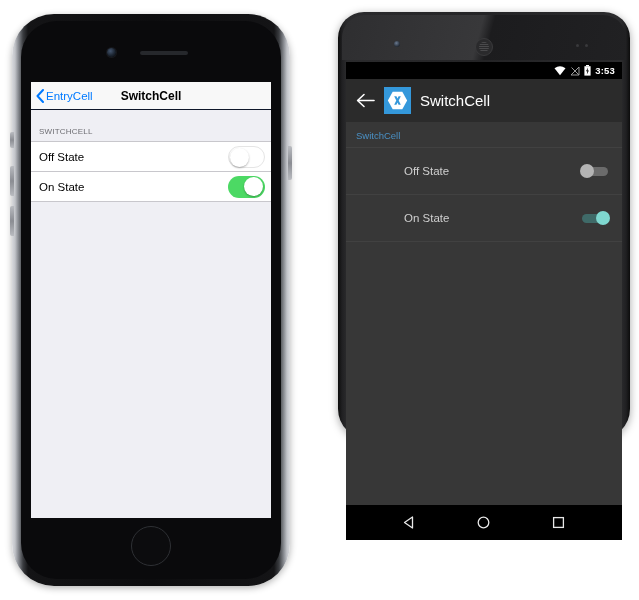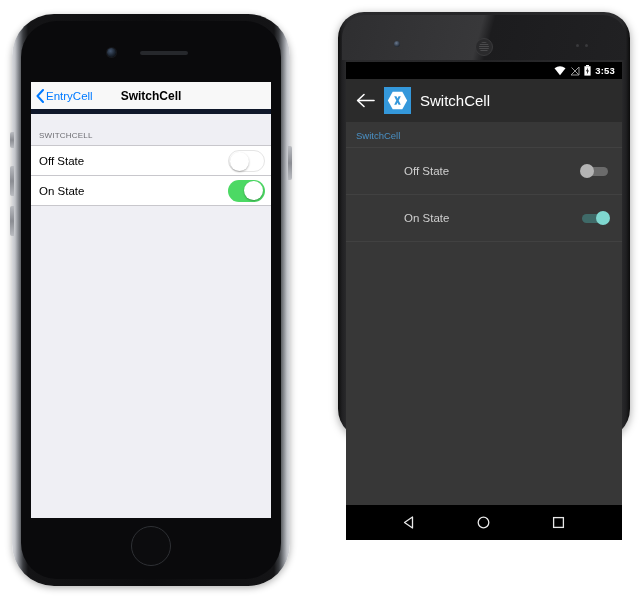--- a/index.html
+++ b/index.html
@@ -142,21 +142,21 @@
   .ios-batt-fill {
     height: 100%;
     background: #000;
     border-radius: 1px;
   }
 
   
   .ios-nav {
     height: 27px;
     background: #f8f8f8;
-    border-bottom: 5px solid #0f172a;
+    border-bottom: 1px solid #0f172a;
     display: flex;
     align-items: center;
     position: relative;
     padding: 0 5px;
   }
   .ios-back {
     display: flex;
     align-items: center;
     gap: 1px;
     color: #007aff;

